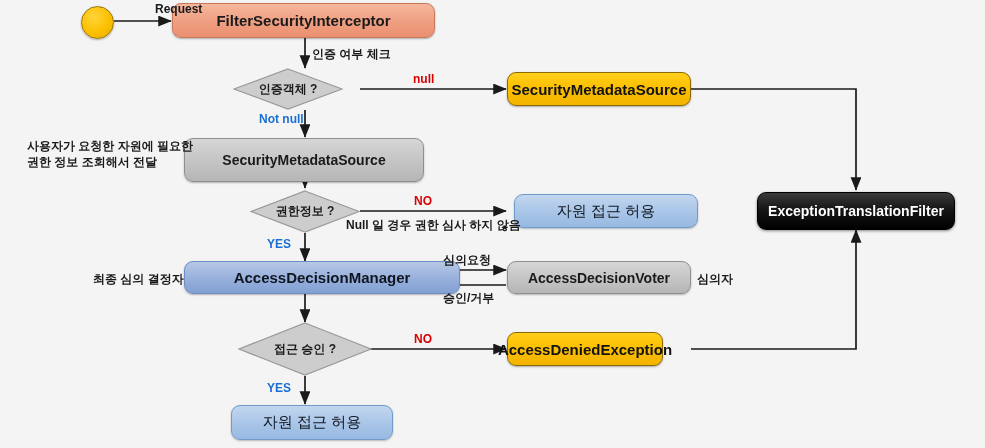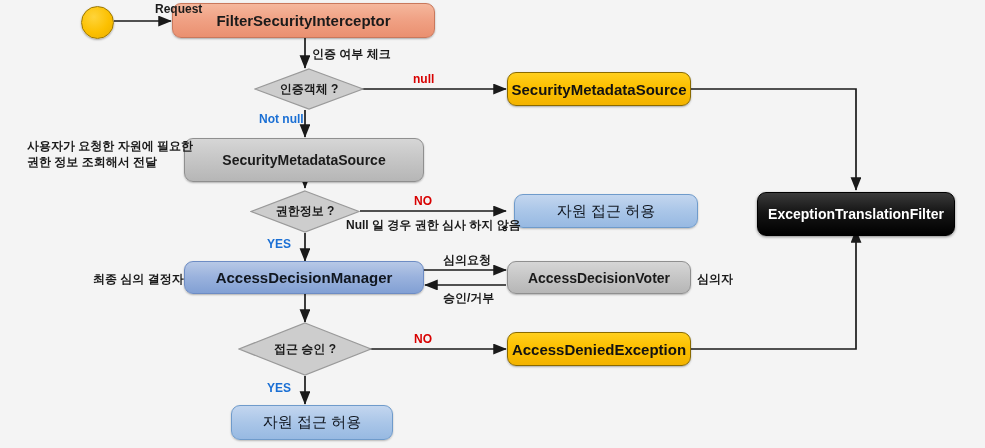--- a/index.html
+++ b/index.html
@@ -112,21 +112,21 @@
       <path d="M691,349 L856,349 L856,230"></path>
     </g>
   </svg>
 
   <div class="start-circle" style="left:81px;top:6px;width:31px;height:31px;"></div>
 
   <div class="node rbox n-salmon" style="left:172px;top:3px;width:263px;height:35px;">
     <span>FilterSecurityInterceptor</span>
   </div>
 
-  <div class="diamond" style="left:254px;top:68px;width:110px;height:42px;">
+  <div class="diamond" style="left:233px;top:68px;width:110px;height:42px;">
     <svg width="110" height="42" viewBox="0 0 110 42" xmlns="http://www.w3.org/2000/svg">
       <polygon points="55,1 109,21 55,41 1,21" fill="#cdcdcd" stroke="#9a9a9a" stroke-width="1.3"></polygon>
     </svg>
     <div class="dtext">인증객체 ?</div>
   </div>
 
   <div class="node rbox n-gold" style="left:507px;top:72px;width:184px;height:34px;">
     <span>SecurityMetadataSource</span>
   </div>
 
@@ -138,40 +138,40 @@
     <svg width="110" height="43" viewBox="0 0 110 43" xmlns="http://www.w3.org/2000/svg">
       <polygon points="55,1 109,21.5 55,42 1,21.5" fill="#cdcdcd" stroke="#9a9a9a" stroke-width="1.3"></polygon>
     </svg>
     <div class="dtext">권한정보 ?</div>
   </div>
 
   <div class="node rbox n-lblue" style="left:507px;top:194px;width:184px;height:34px;">
     <span>자원 접근 허용</span>
   </div>
 
-  <div class="node rbox n-blue" style="left:184px;top:261px;width:240px;height:33px;">
+  <div class="node rbox n-blue" style="left:184px;top:261px;width:276px;height:33px;">
     <span>AccessDecisionManager</span>
   </div>
 
   <div class="node rbox n-gray" style="left:507px;top:261px;width:184px;height:33px;">
     <span>AccessDecisionVoter</span>
   </div>
 
   <div class="diamond" style="left:238px;top:322px;width:134px;height:54px;">
     <svg width="134" height="54" viewBox="0 0 134 54" xmlns="http://www.w3.org/2000/svg">
       <polygon points="67,1 133,27 67,53 1,27" fill="#cdcdcd" stroke="#9a9a9a" stroke-width="1.3"></polygon>
     </svg>
     <div class="dtext">접근 승인 ?</div>
   </div>
 
-  <div class="node rbox n-gold" style="left:507px;top:332px;width:184px;height:34px;">
+  <div class="node rbox n-gold" style="left:507px;top:332px;width:156px;height:34px;">
     <span>AccessDeniedException</span>
   </div>
 
-  <div class="node rbox n-black" style="left:757px;top:192px;width:198px;height:44px;">
+  <div class="node rbox n-black" style="left:757px;top:192px;width:198px;height:38px;">
     <span>ExceptionTranslationFilter</span>
   </div>
 
   <div class="node rbox n-lblue" style="left:224px;top:405px;width:162px;height:35px;">
     <span>자원 접근 허용</span>
   </div>
 
   <div class="lbl" style="left:116px;top:2px;padding-left:39px;">Request</div>
 
   <div class="lbl" style="left:312px;top:46px;">인증 여부 체크</div>

